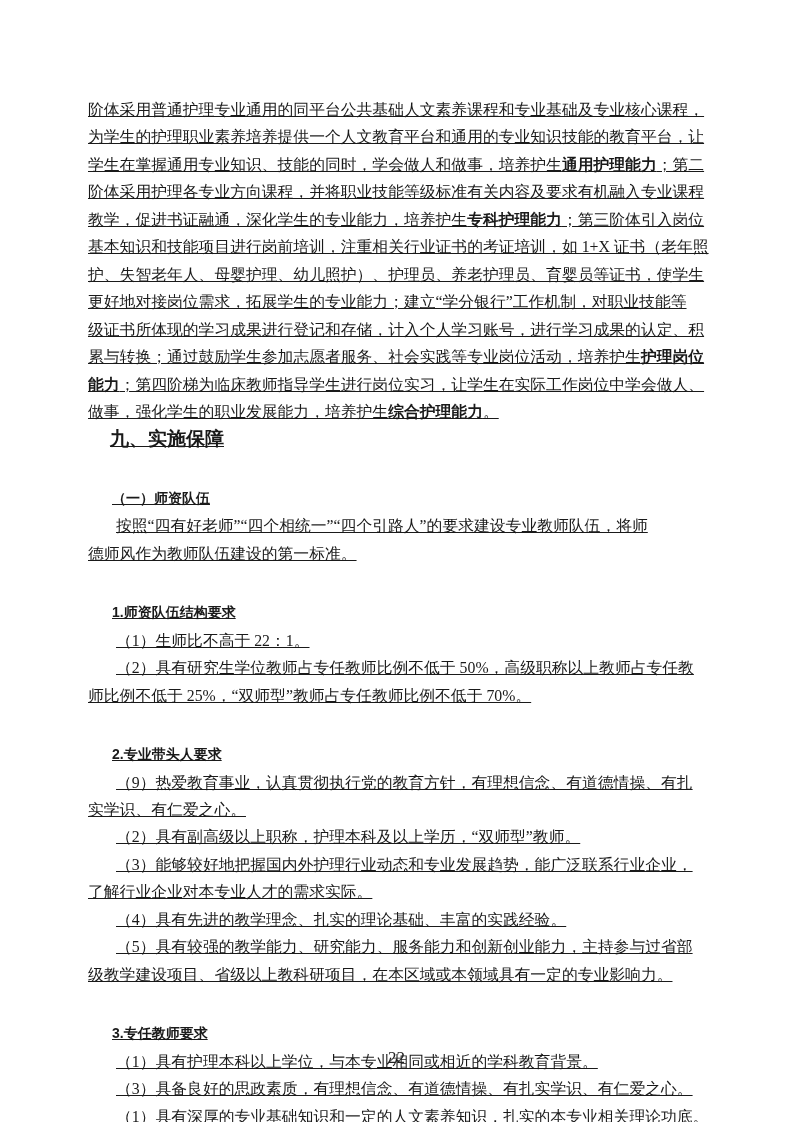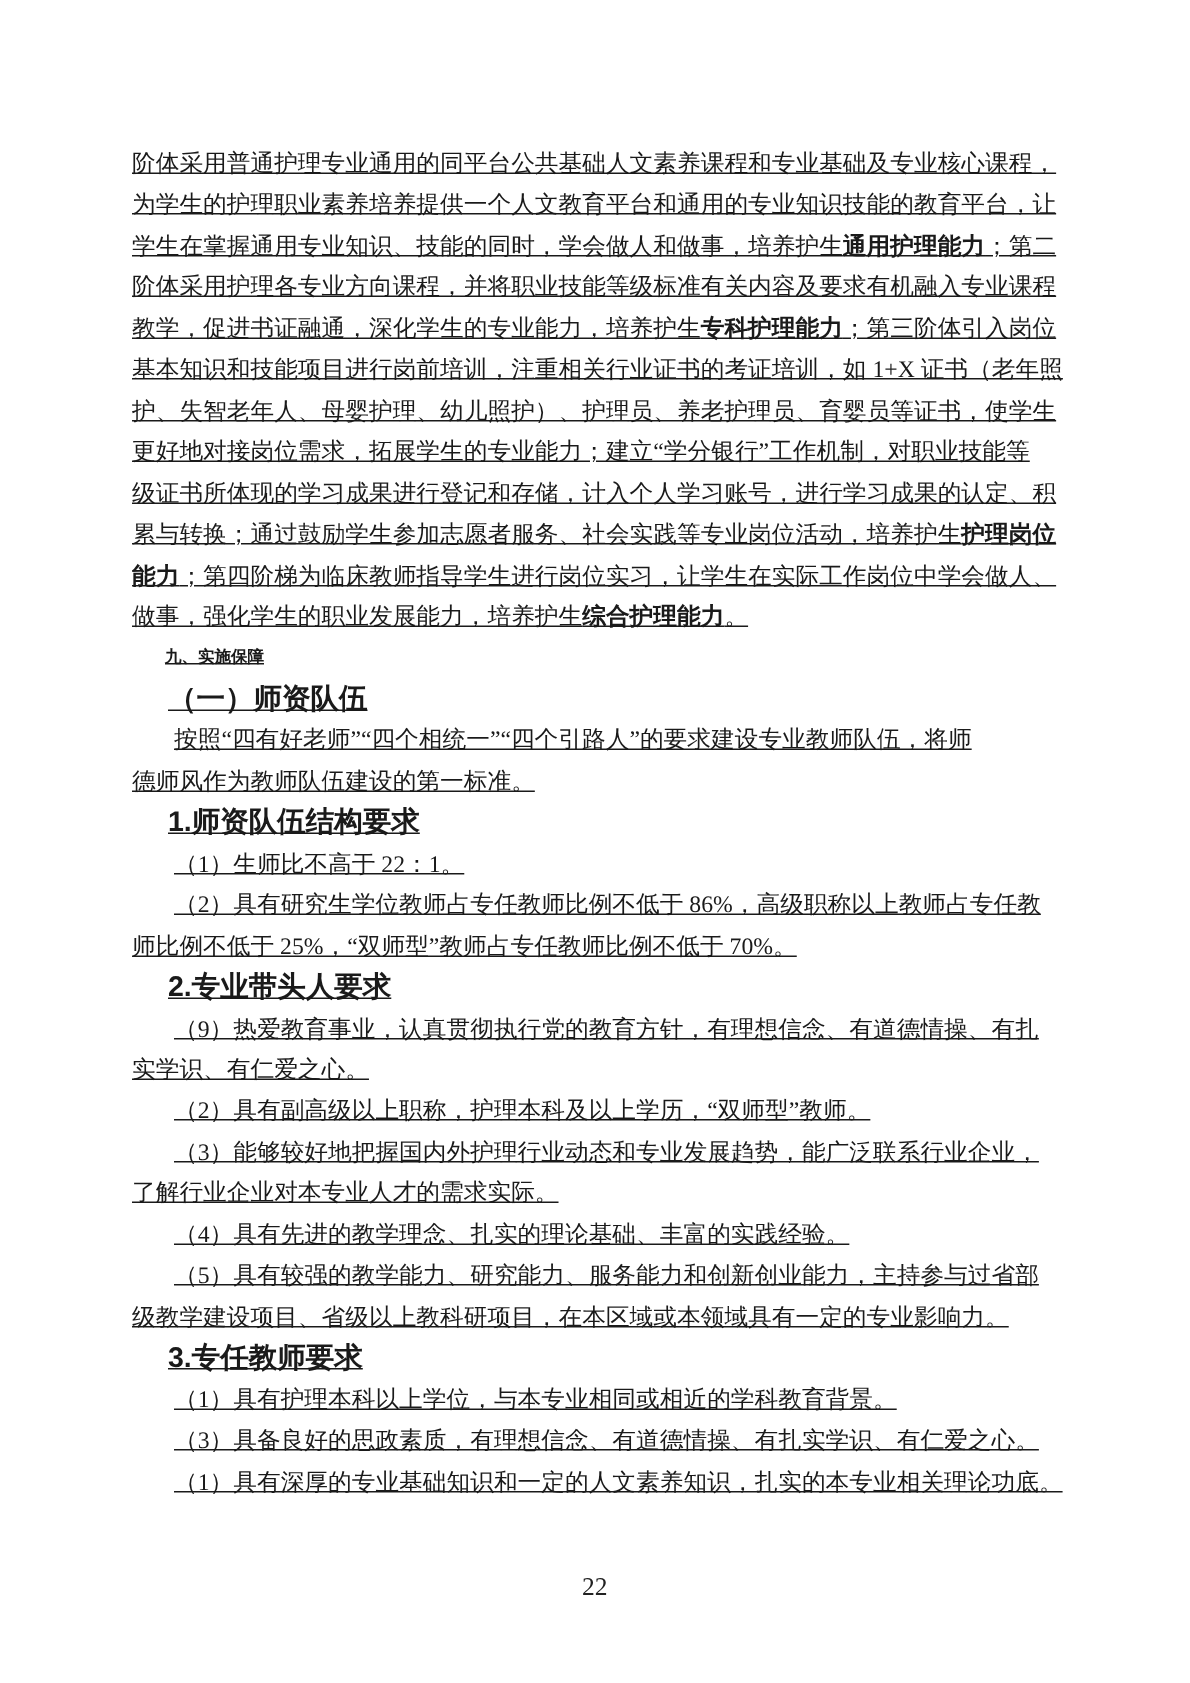--- a/index.html
+++ b/index.html
@@ -24,28 +24,29 @@
     font-family: "Liberation Serif", "DejaVu Serif", serif;
     font-size: 15.8px;
     line-height: 27.45px;
     white-space: nowrap;
     color: #1a1a1a;
   }
   .line.ind { padding-left: 28px; }
   .line.h1 {
     font-family: "Liberation Sans", "DejaVu Sans", sans-serif;
     font-weight: bold;
-    font-size: 11px;
+    font-size: 19px;
     padding-left: 22px;
   }
   .line.h2, .line.h3 {
     font-family: "Liberation Sans", "DejaVu Sans", sans-serif;
     font-weight: bold;
-    font-size: 19px;
+    font-size: 14px;
     padding-left: 24px;
+    margin-top: 32px;
   }
   .run-bold {
     font-family: "Liberation Sans", "DejaVu Sans", sans-serif;
     font-weight: bold;
   }
   .footer {
     position: absolute;
     left: 0; right: 0;
     top: 1048px;
     text-align: center;
@@ -70,21 +71,21 @@
       <div class="line body"><span>级证书所体现的学习成果进行登记和存储，计入个人学习账号，进行学习成果的认定、积</span></div>
       <div class="line body"><span>累与转换；通过鼓励学生参加志愿者服务、社会实践等专业岗位活动，培养护生</span><span class="run-bold">护理岗位</span></div>
       <div class="line body"><span class="run-bold">能力</span><span>；第四阶梯为临床教师指导学生进行岗位实习，让学生在实际工作岗位中学会做人、</span></div>
       <div class="line body"><span>做事，强化学生的职业发展能力，培养护生</span><span class="run-bold">综合护理能力</span><span>。</span></div>
       <div class="line h1"><span class="run-bold">九、实施保障</span></div>
       <div class="line h2"><span class="run-bold">（一）师资队伍</span></div>
       <div class="line body ind"><span>按照“四有好老师”“四个相统一”“四个引路人”的要求建设专业教师队伍，将师</span></div>
       <div class="line body"><span>德师风作为教师队伍建设的第一标准。</span></div>
       <div class="line h3"><span class="run-bold">1.师资队伍结构要求</span></div>
       <div class="line body ind"><span>（1）生师比不高于 22：1。</span></div>
-      <div class="line body ind"><span>（2）具有研究生学位教师占专任教师比例不低于 86%，高级职称以上教师占专任教</span></div>
+      <div class="line body ind"><span>（2）具有研究生学位教师占专任教师比例不低于 50%，高级职称以上教师占专任教</span></div>
       <div class="line body"><span>师比例不低于 25%，“双师型”教师占专任教师比例不低于 70%。</span></div>
       <div class="line h3"><span class="run-bold">2.专业带头人要求</span></div>
       <div class="line body ind"><span>（9）热爱教育事业，认真贯彻执行党的教育方针，有理想信念、有道德情操、有扎</span></div>
       <div class="line body"><span>实学识、有仁爱之心。</span></div>
       <div class="line body ind"><span>（2）具有副高级以上职称，护理本科及以上学历，“双师型”教师。</span></div>
       <div class="line body ind"><span>（3）能够较好地把握国内外护理行业动态和专业发展趋势，能广泛联系行业企业，</span></div>
       <div class="line body"><span>了解行业企业对本专业人才的需求实际。</span></div>
       <div class="line body ind"><span>（4）具有先进的教学理念、扎实的理论基础、丰富的实践经验。</span></div>
       <div class="line body ind"><span>（5）具有较强的教学能力、研究能力、服务能力和创新创业能力，主持参与过省部</span></div>
       <div class="line body"><span>级教学建设项目、省级以上教科研项目，在本区域或本领域具有一定的专业影响力。</span></div>

